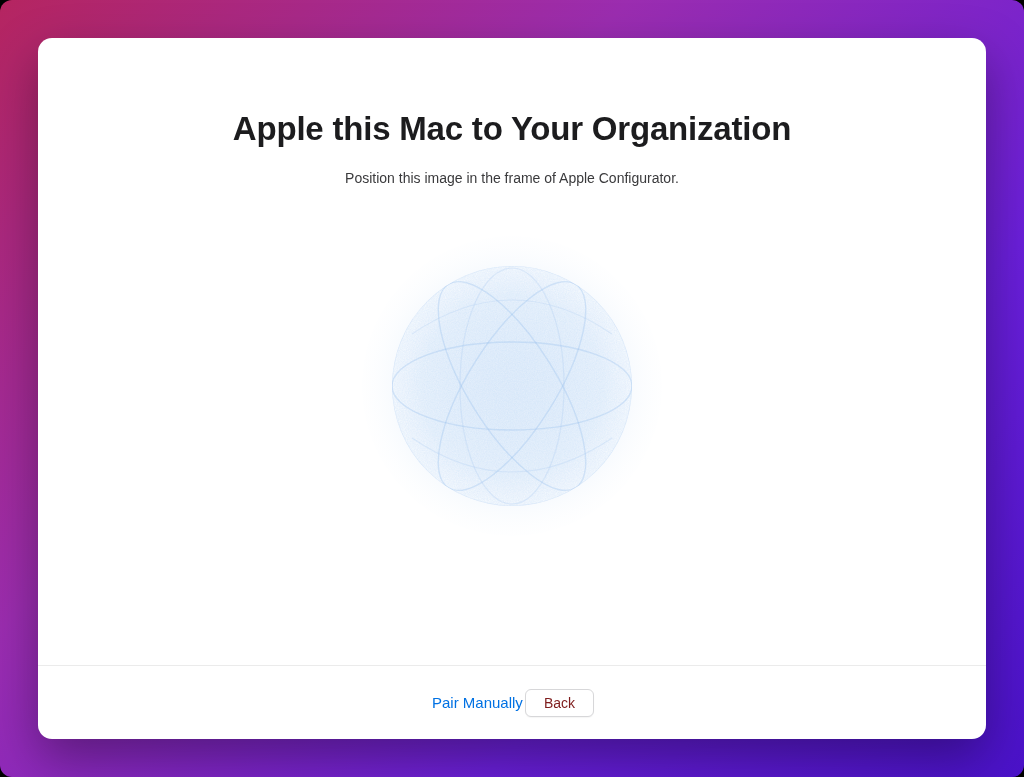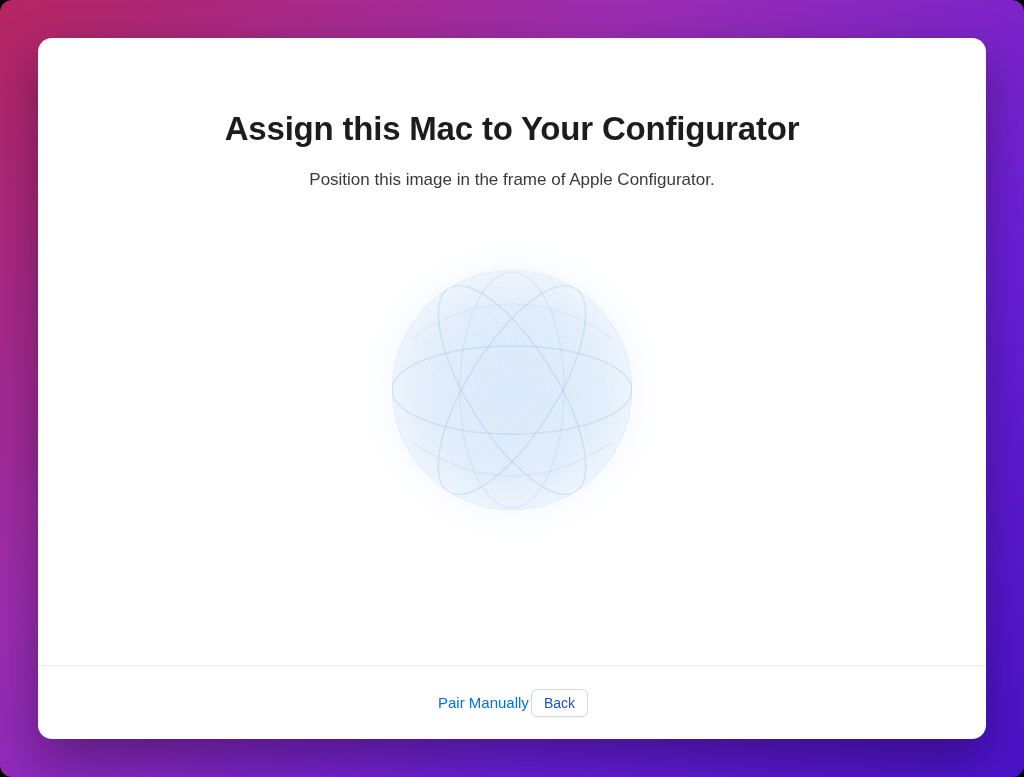--- a/index.html
+++ b/index.html
@@ -35,21 +35,21 @@
       padding-top: 72px;
     }
     .title {
       font-size: 33px;
       font-weight: 700;
       color: #1c1c1e;
       letter-spacing: -0.2px;
     }
     .subtitle {
       margin-top: 22px;
-      font-size: 17px;
+      font-size: 14px;
       color: #3a3a3c;
     }
     .orb-wrap {
       margin-top: 40px;
       width: 320px;
       height: 320px;
       position: relative;
       display: flex;
       align-items: center;
       justify-content: center;
@@ -67,35 +67,35 @@
       border: none;
       color: #0071e3;
       font-size: 15px;
       cursor: pointer;
       padding: 4px 2px;
     }
     .back-btn {
       background: #fff;
       border: 1px solid #d7d7d9;
       border-radius: 6px;
-      color: #1d4ed8;
+      color: #7f1d1d;
       font-size: 14px;
-      padding: 5px 12px;
+      padding: 5px 18px;
       cursor: pointer;
       box-shadow: 0 1px 1px rgba(0,0,0,0.04);
     }
   </style>
 </head>
 <body>
 
 <div class="desktop">
   <div class="window">
 
     <div class="content">
-      <h1 class="title">Assign this Mac to Your Configurator</h1>
+      <h1 class="title">Apple this Mac to Your Organization</h1>
       <p class="subtitle">Position this image in the frame of Apple Configurator.</p>
 
       <div class="orb-wrap">
         <svg width="320" height="320" viewBox="0 0 320 320">
           <defs>
             <radialGradient id="haze" cx="50%" cy="50%" r="55%">
               <stop offset="0%" stop-color="#cfe2f8" stop-opacity="0.55"></stop>
               <stop offset="55%" stop-color="#bcd7f5" stop-opacity="0.28"></stop>
               <stop offset="100%" stop-color="#ffffff" stop-opacity="0"></stop>
             </radialGradient>

